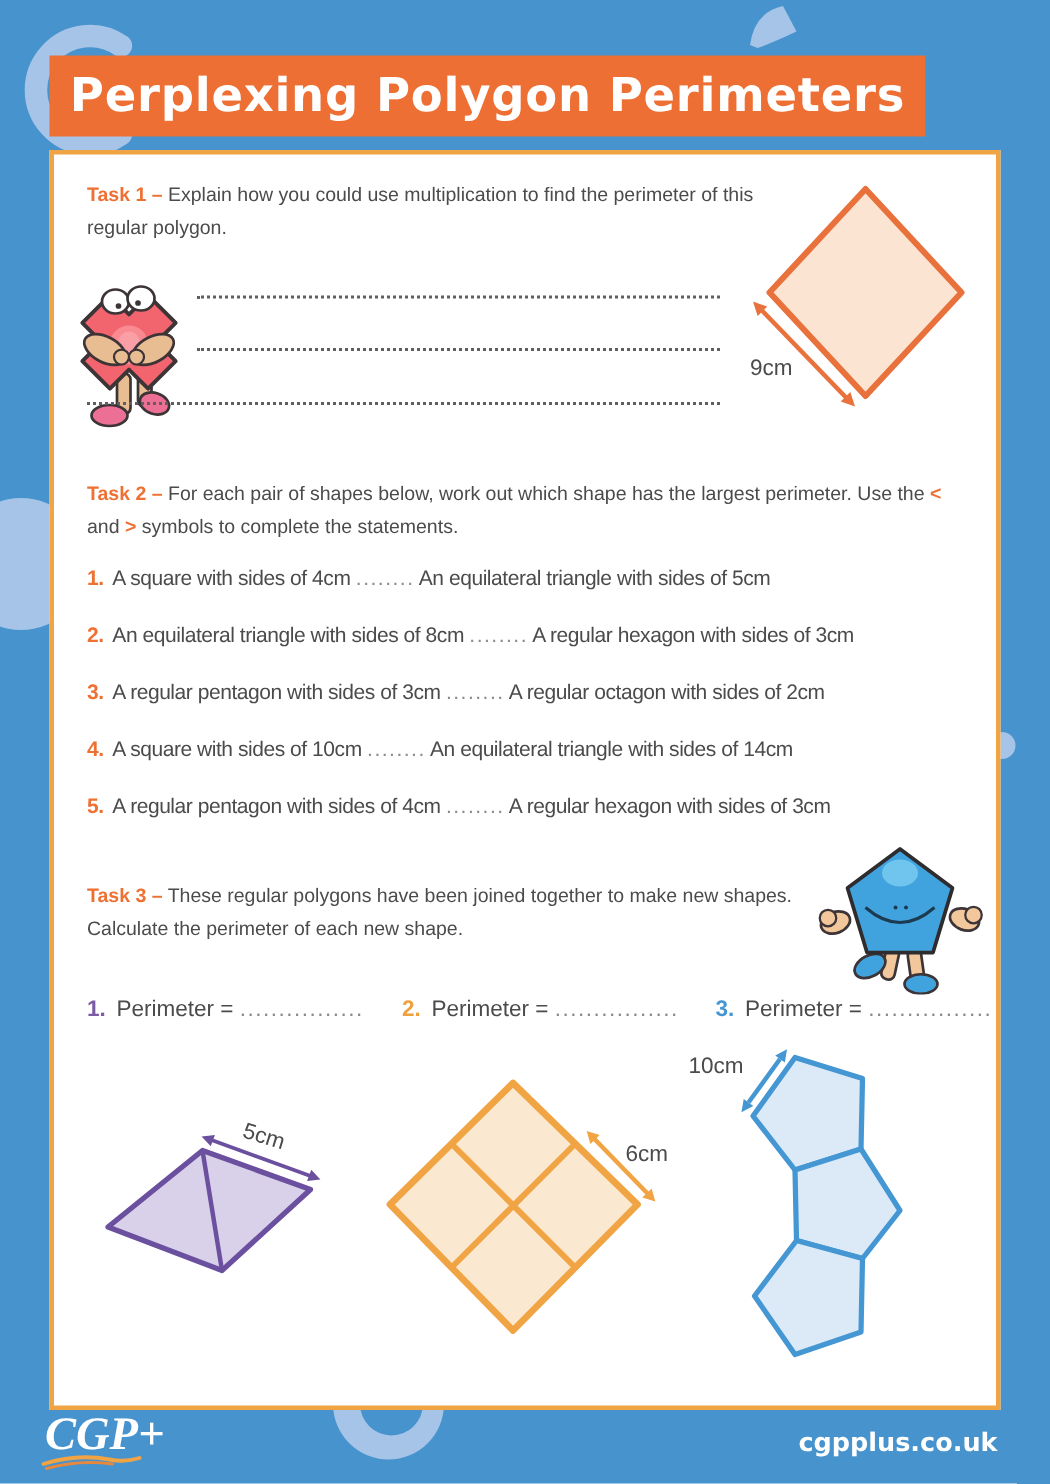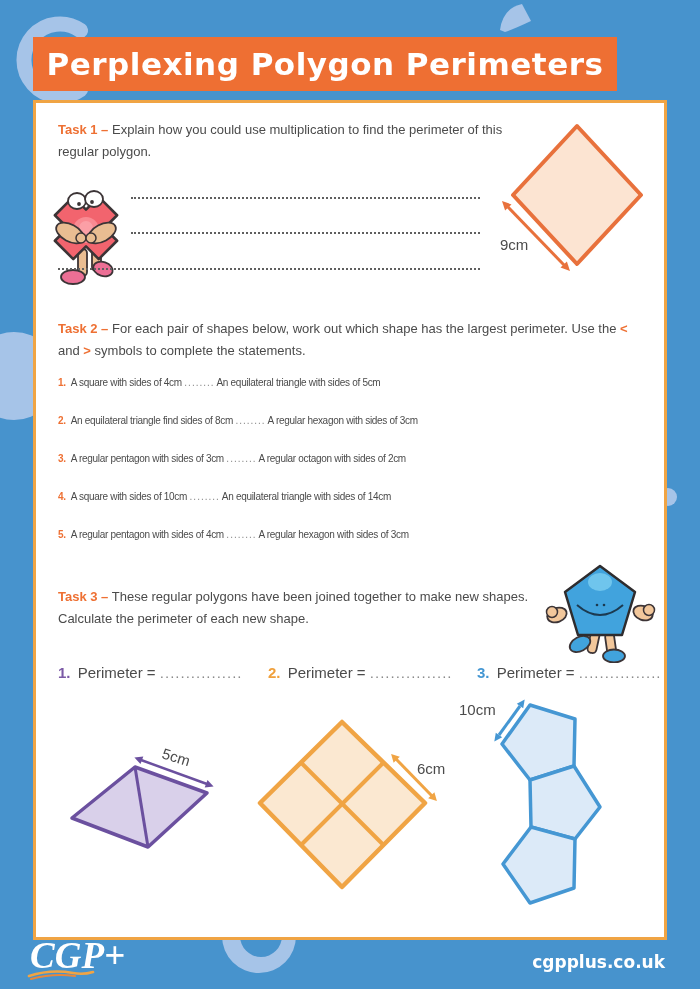--- a/index.html
+++ b/index.html
@@ -15,33 +15,33 @@
   .panel{left:33px;top:100px;width:628px;height:834px;background:#ffffff;
          border:3px solid #f0a444;z-index:2;}
   
   .deco{left:0;top:0;z-index:1;}
   
   .content{z-index:4;}
   .task-head{font-size:13px;line-height:22px;color:#4b4b4b;}
   .task-label{color:#ee7033;font-weight:bold;}
   .sym{color:#ee7033;font-weight:bold;}
   .dotline{border-bottom:2px dotted #5f5f5f;height:0;}
-  .t2-item{font-size:10px;letter-spacing:-.3px;color:#4b4b4b;white-space:nowrap;}
+  .t2-item{font-size:14px;letter-spacing:-.3px;color:#4b4b4b;white-space:nowrap;}
   .item-num{font-weight:bold;color:#ee7033;margin-right:3px;}
   .item-blank{color:#8a8a8a;letter-spacing:1px;}
   .answer{font-size:15px;color:#4b4b4b;white-space:nowrap;}
   .ans-num{font-weight:bold;margin-right:3px;}
   .num-purple{color:#7b5aa6;}
   .num-amber{color:#f0a03c;}
   .num-blue{color:#4597d3;}
   .ans-blank{color:#8a8a8a;letter-spacing:1px;}
   svg text{font-family:"Liberation Sans",sans-serif;}
   
   .cgp-logo{left:30px;top:941px;z-index:3;font-family:"Liberation Serif",serif;
-            font-style:italic;font-weight:bold;font-size:37px;color:#ffffff;line-height:30px;}
+            font-style:italic;font-weight:bold;font-size:31px;color:#ffffff;line-height:30px;}
   .footer-url{right:35px;top:952px;z-index:3;font-weight:bold;font-size:17px;color:#ffffff;
               text-decoration:none;font-family:"DejaVu Sans",sans-serif;}
 </style>
 </head>
 <body>
 
 <svg class="abs deco" width="700" height="989" viewBox="0 0 700 989">
   <path d="M 80.6,30.5 A 36 36 0 1 0 80.6,89.5" fill="none" stroke="#a6c4e8" stroke-width="15" stroke-linecap="round"></path>
   <path d="M 500,30 Q 503,8 522,4 L 531,21 Q 514,29 505,32 Z" fill="#a6c4e8"></path>
   <circle cx="14" cy="376" r="44" fill="#a6c4e8"></circle>
@@ -102,21 +102,21 @@
 </div>
 
 <div class="abs content t2-item" style="left:58px;top:377px;">
   <span class="item-num">1.</span>
   <span>A square with sides of 4cm</span>
   <span class="item-blank">........</span>
   <span>An equilateral triangle with sides of 5cm</span>
 </div>
 <div class="abs content t2-item" style="left:58px;top:415px;">
   <span class="item-num">2.</span>
-  <span>An equilateral triangle find sides of 8cm</span>
+  <span>An equilateral triangle with sides of 8cm</span>
   <span class="item-blank">........</span>
   <span>A regular hexagon with sides of 3cm</span>
 </div>
 <div class="abs content t2-item" style="left:58px;top:453px;">
   <span class="item-num">3.</span>
   <span>A regular pentagon with sides of 3cm</span>
   <span class="item-blank">........</span>
   <span>A regular octagon with sides of 2cm</span>
 </div>
 <div class="abs content t2-item" style="left:58px;top:491px;text-align:center;">

